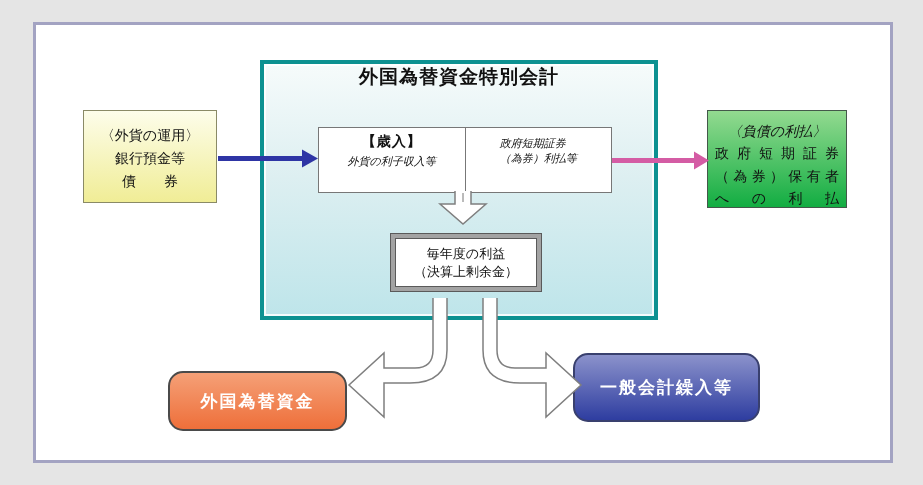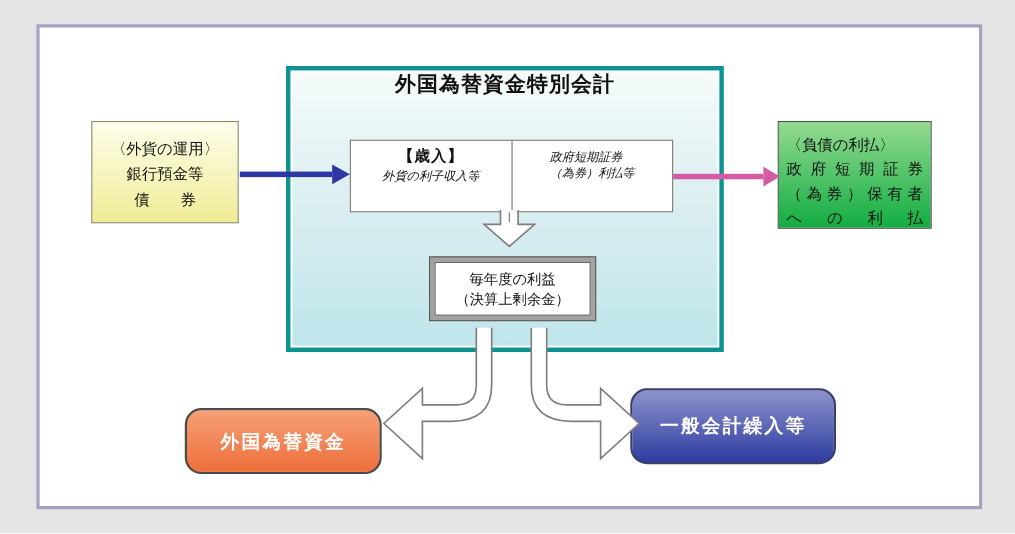--- a/index.html
+++ b/index.html
@@ -22,25 +22,25 @@
   .io-detail{font-size:11px;margin-top:3px;line-height:1.35;font-style:italic;}
   .io-detail-block{display:inline-block;text-align:left;}
   .profit{position:absolute;left:390px;top:233px;width:152px;height:59px;box-sizing:border-box;
           border:1px solid #5a5a5a;background:#a3a3a3;padding:4px;z-index:6;}
   .profit-inner{width:100%;height:100%;box-sizing:border-box;border:1px solid #5a5a5a;background:#fff;
           display:flex;flex-direction:column;justify-content:center;text-align:center;
           font-size:13px;line-height:1.35;}
   .box{position:absolute;box-sizing:border-box;z-index:4;}
   .assets{left:83px;top:110px;width:134px;height:93px;border:1px solid #8a8a66;
           background:linear-gradient(180deg,var(--assets-top,#fdfdea) 0%,var(--assets-bottom,#f0ed96) 100%);
-          text-align:center;font-size:14px;padding-top:13px;line-height:1.65;}
+          text-align:center;font-size:14px;padding-top:13px;line-height:1.65;font-family:Liberation Serif, serif;}
   .liability{left:707px;top:110px;width:140px;height:98px;border:1px solid #44584a;
           background:linear-gradient(180deg,var(--liability-top,#93da90) 0%,var(--liability-bottom,#12ad42) 100%);
           font-size:14px;padding:9px 7px 0 7px;line-height:1.6;}
-  .liability .heading{text-align:left;}
+  .liability .heading{text-align:center;font-style:italic;}
   [data-justify]{display:flex;justify-content:space-between;}
   .pill{border-radius:15px;color:#fff;font-weight:bold;font-size:17px;letter-spacing:2px;
         display:flex;align-items:center;justify-content:center;}
   .fund{left:168px;top:351px;width:179px;height:60px;border:2px solid #4a4a4a;
         background:linear-gradient(180deg,var(--fund-top,#f5a077) 0%,var(--fund-bottom,#ee6f3a) 100%);margin-top:20px;}
   .general{left:573px;top:353px;width:187px;height:69px;border:2px solid #39406e;
         background:linear-gradient(180deg,var(--general-top,#8b92cb) 0%,var(--general-bottom,#2e3da0) 100%);}
   .overlay{position:absolute;left:0;top:0;width:923px;height:485px;z-index:5;pointer-events:none;}
   .fill-invest{fill:var(--investment-arrow,#2e35a5);}
   .fill-interest{fill:var(--interest-arrow,#d45ca4);}

